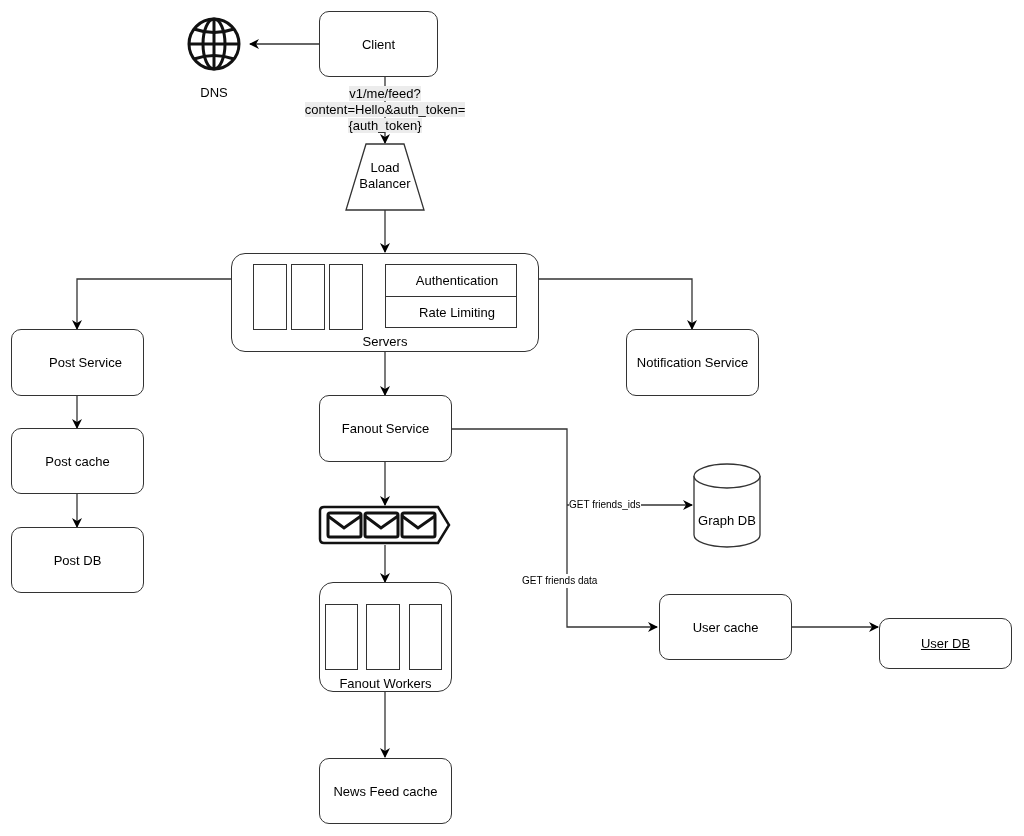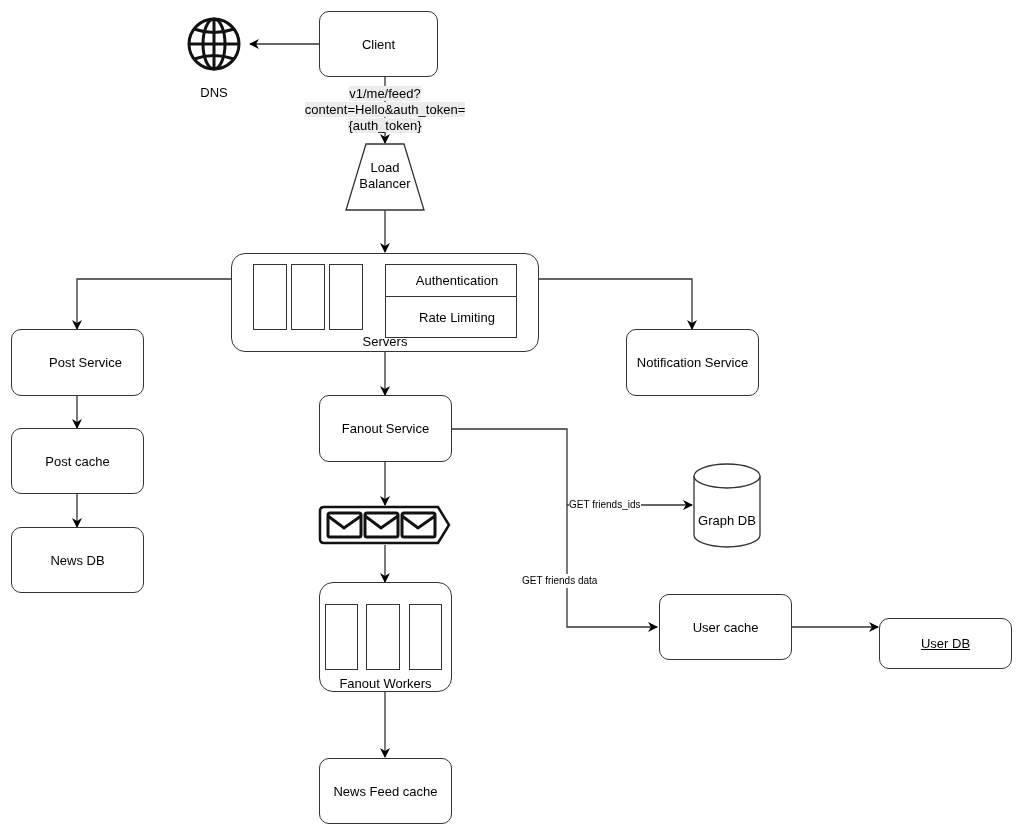--- a/index.html
+++ b/index.html
@@ -101,33 +101,33 @@
   <span>Balancer</span>
 </div>
 
 <div class="box" style="left:231px; top:253px; width:308px; height:99px; border-radius:14px;"></div>
 <div class="inner-rect" style="left:253px; top:264px; width:34px; height:66px;"></div>
 <div class="inner-rect" style="left:291px; top:264px; width:34px; height:66px;"></div>
 <div class="inner-rect" style="left:329px; top:264px; width:34px; height:66px;"></div>
 <div class="inner-rect" style="left:385px; top:264px; width:132px; height:33px; display:flex; align-items:center; justify-content:center; font-size:13px;">
   <span>Authentication</span>
 </div>
-<div class="inner-rect" style="left:385px; top:296px; width:132px; height:42px; display:flex; align-items:center; justify-content:center; font-size:13px;">
+<div class="inner-rect" style="left:385px; top:296px; width:132px; height:32px; display:flex; align-items:center; justify-content:center; font-size:13px;">
   <span>Rate Limiting</span>
 </div>
 <div class="group-caption" style="left:231px; top:334px; width:308px;">Servers</div>
 
 <div class="box" style="left:11px; top:329px; width:133px; height:67px;padding-left:16px;">
   <span>Post Service</span>
 </div>
 <div class="box" style="left:11px; top:428px; width:133px; height:66px;">
   <span>Post cache</span>
 </div>
 <div class="box" style="left:11px; top:527px; width:133px; height:66px;">
-  <span>News DB</span>
+  <span>Post DB</span>
 </div>
 
 <div class="box" style="left:626px; top:329px; width:133px; height:67px;">
   <span>Notification Service</span>
 </div>
 
 <div class="box" style="left:319px; top:395px; width:133px; height:67px;">
   <span>Fanout Service</span>
 </div>
 

